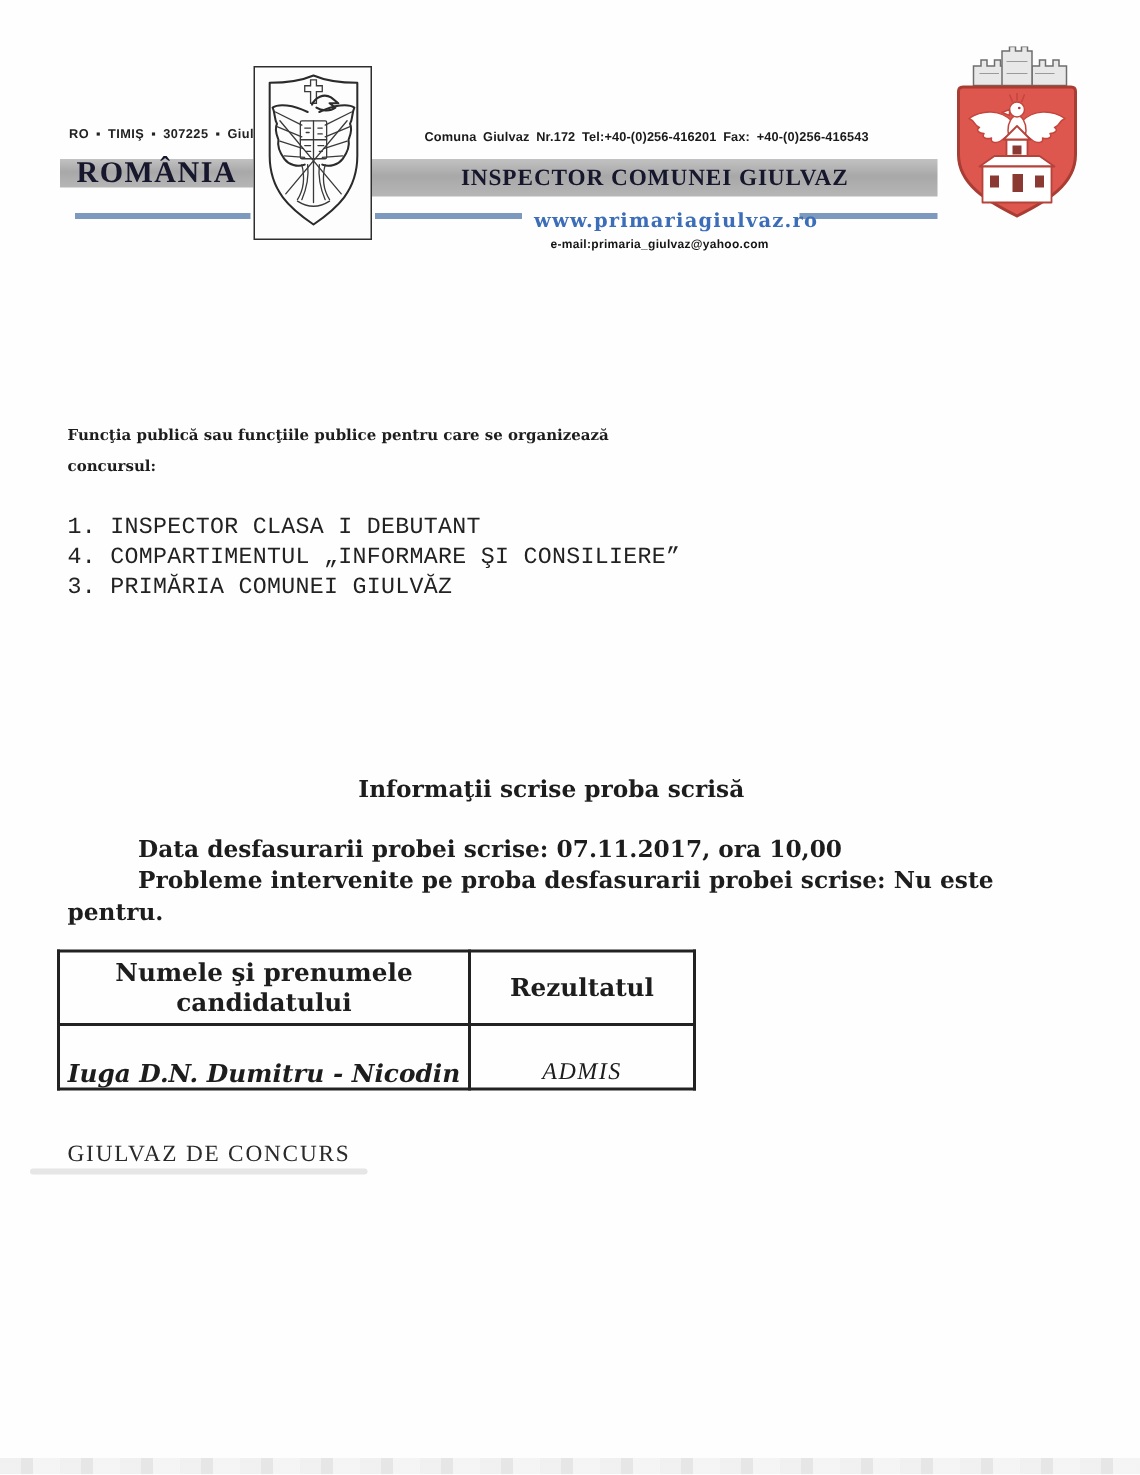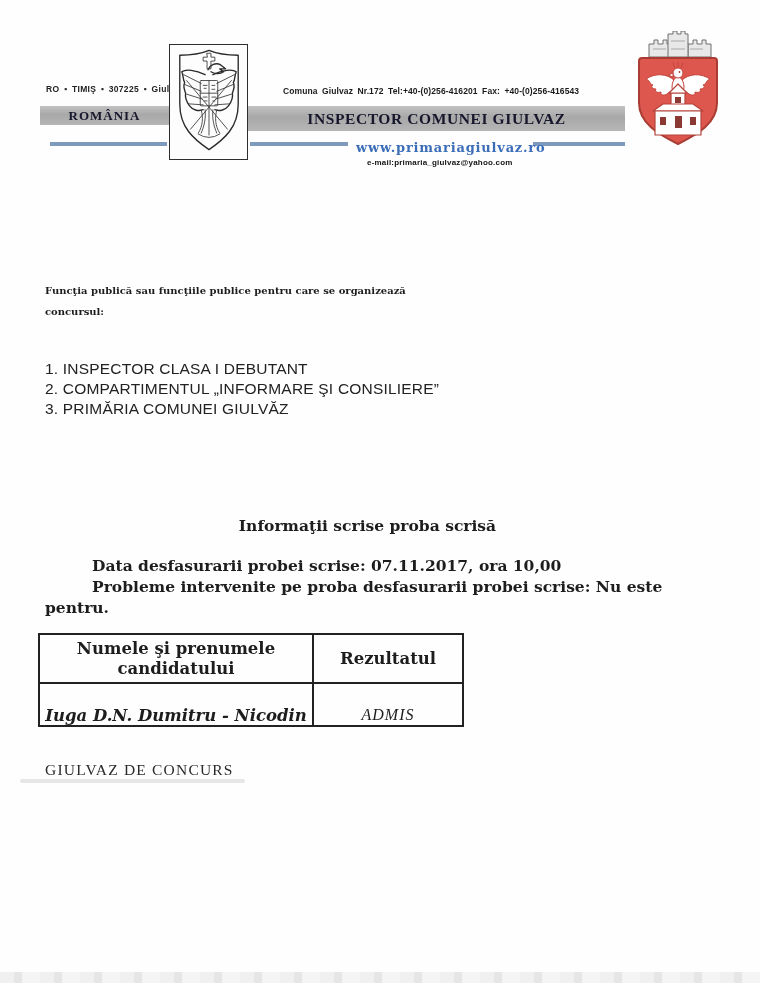--- a/index.html
+++ b/index.html
@@ -32,21 +32,21 @@
     white-space: nowrap;
     text-align: center;
   }
   .gray-bar {
     top: 106px; height: 25px;
     background: linear-gradient(180deg, #c2c2c2 0%, #a8a8a8 45%, #b6b6b6 100%);
     display: flex; align-items: center; justify-content: center;
     font-family: "Liberation Serif", serif;
     font-weight: bold; color: #16162c;
   }
-  .bar-left  { left: 40px;  width: 129px; height: 19px; font-size: 13px; letter-spacing: 1px; }
+  .bar-left  { left: 40px;  width: 129px; height: 19px; font-size: 20px; letter-spacing: 1px; }
   .bar-right { left: 248px; width: 377px; height: 25px; font-size: 15.5px; letter-spacing: 0.6px; }
   .arms-box {
     left: 169px; top: 44px; width: 79px; height: 116px;
     background: #fdfdfd; border: 1.5px solid #2e2e2e; z-index: 3;
     display: flex; align-items: center; justify-content: center;
   }
   .blue-rule { top: 142px; height: 4px; background: #7d99bd; }
   .rule-1 { left: 50px;  width: 117px; }
   .rule-2 { left: 250px; width: 98px; }
   .rule-3 { left: 533px; width: 92px; }
@@ -65,22 +65,22 @@
   .giulvaz-arms { left: 631px; top: 31px; width: 94px; height: 122px; }
 
   
   .intro-heading {
     left: 45px; top: 280px;
     font-family: "DejaVu Serif", serif;
     font-size: 10px; font-weight: bold; color: #1d1d1d;
     line-height: 21px; white-space: nowrap;
   }
   .positions-list {
-    left: 45px; top: 359px;
-    font-family: Liberation Sans, sans-serif;
+    left: 45px; top: 341px;
+    font-family: Liberation Mono, monospace;
     font-size: 15.5px; color: #222; line-height: 20px;
     list-style: none; white-space: nowrap; letter-spacing: 0.2px;
   }
   .section-title {
     left: 45px; top: 516px; width: 645px;
     text-align: center;
     font-family: "DejaVu Serif", serif;
     font-size: 15.5px; font-weight: bold; color: #1d1d1d;
   }
   .bold-para {
@@ -223,21 +223,21 @@
   </header>
 
   <main>
     <div class="abs intro-heading">
       <div>Funcţia publică sau funcţiile publice pentru care se organizează</div>
       <div>concursul:</div>
     </div>
 
     <ul class="abs positions-list">
       <li>1. INSPECTOR CLASA I DEBUTANT</li>
-      <li>2. COMPARTIMENTUL „INFORMARE ŞI CONSILIERE”</li>
+      <li>4. COMPARTIMENTUL „INFORMARE ŞI CONSILIERE”</li>
       <li>3. PRIMĂRIA COMUNEI GIULVĂZ</li>
     </ul>
 
     <div class="abs section-title">Informaţii scrise proba scrisă</div>
 
     <div class="abs bold-para">
       <div class="indent">Data desfasurarii probei scrise: 07.11.2017, ora 10,00</div>
       <div class="indent">Probleme intervenite pe proba desfasurarii probei scrise: Nu este</div>
       <div>pentru.</div>
     </div>

